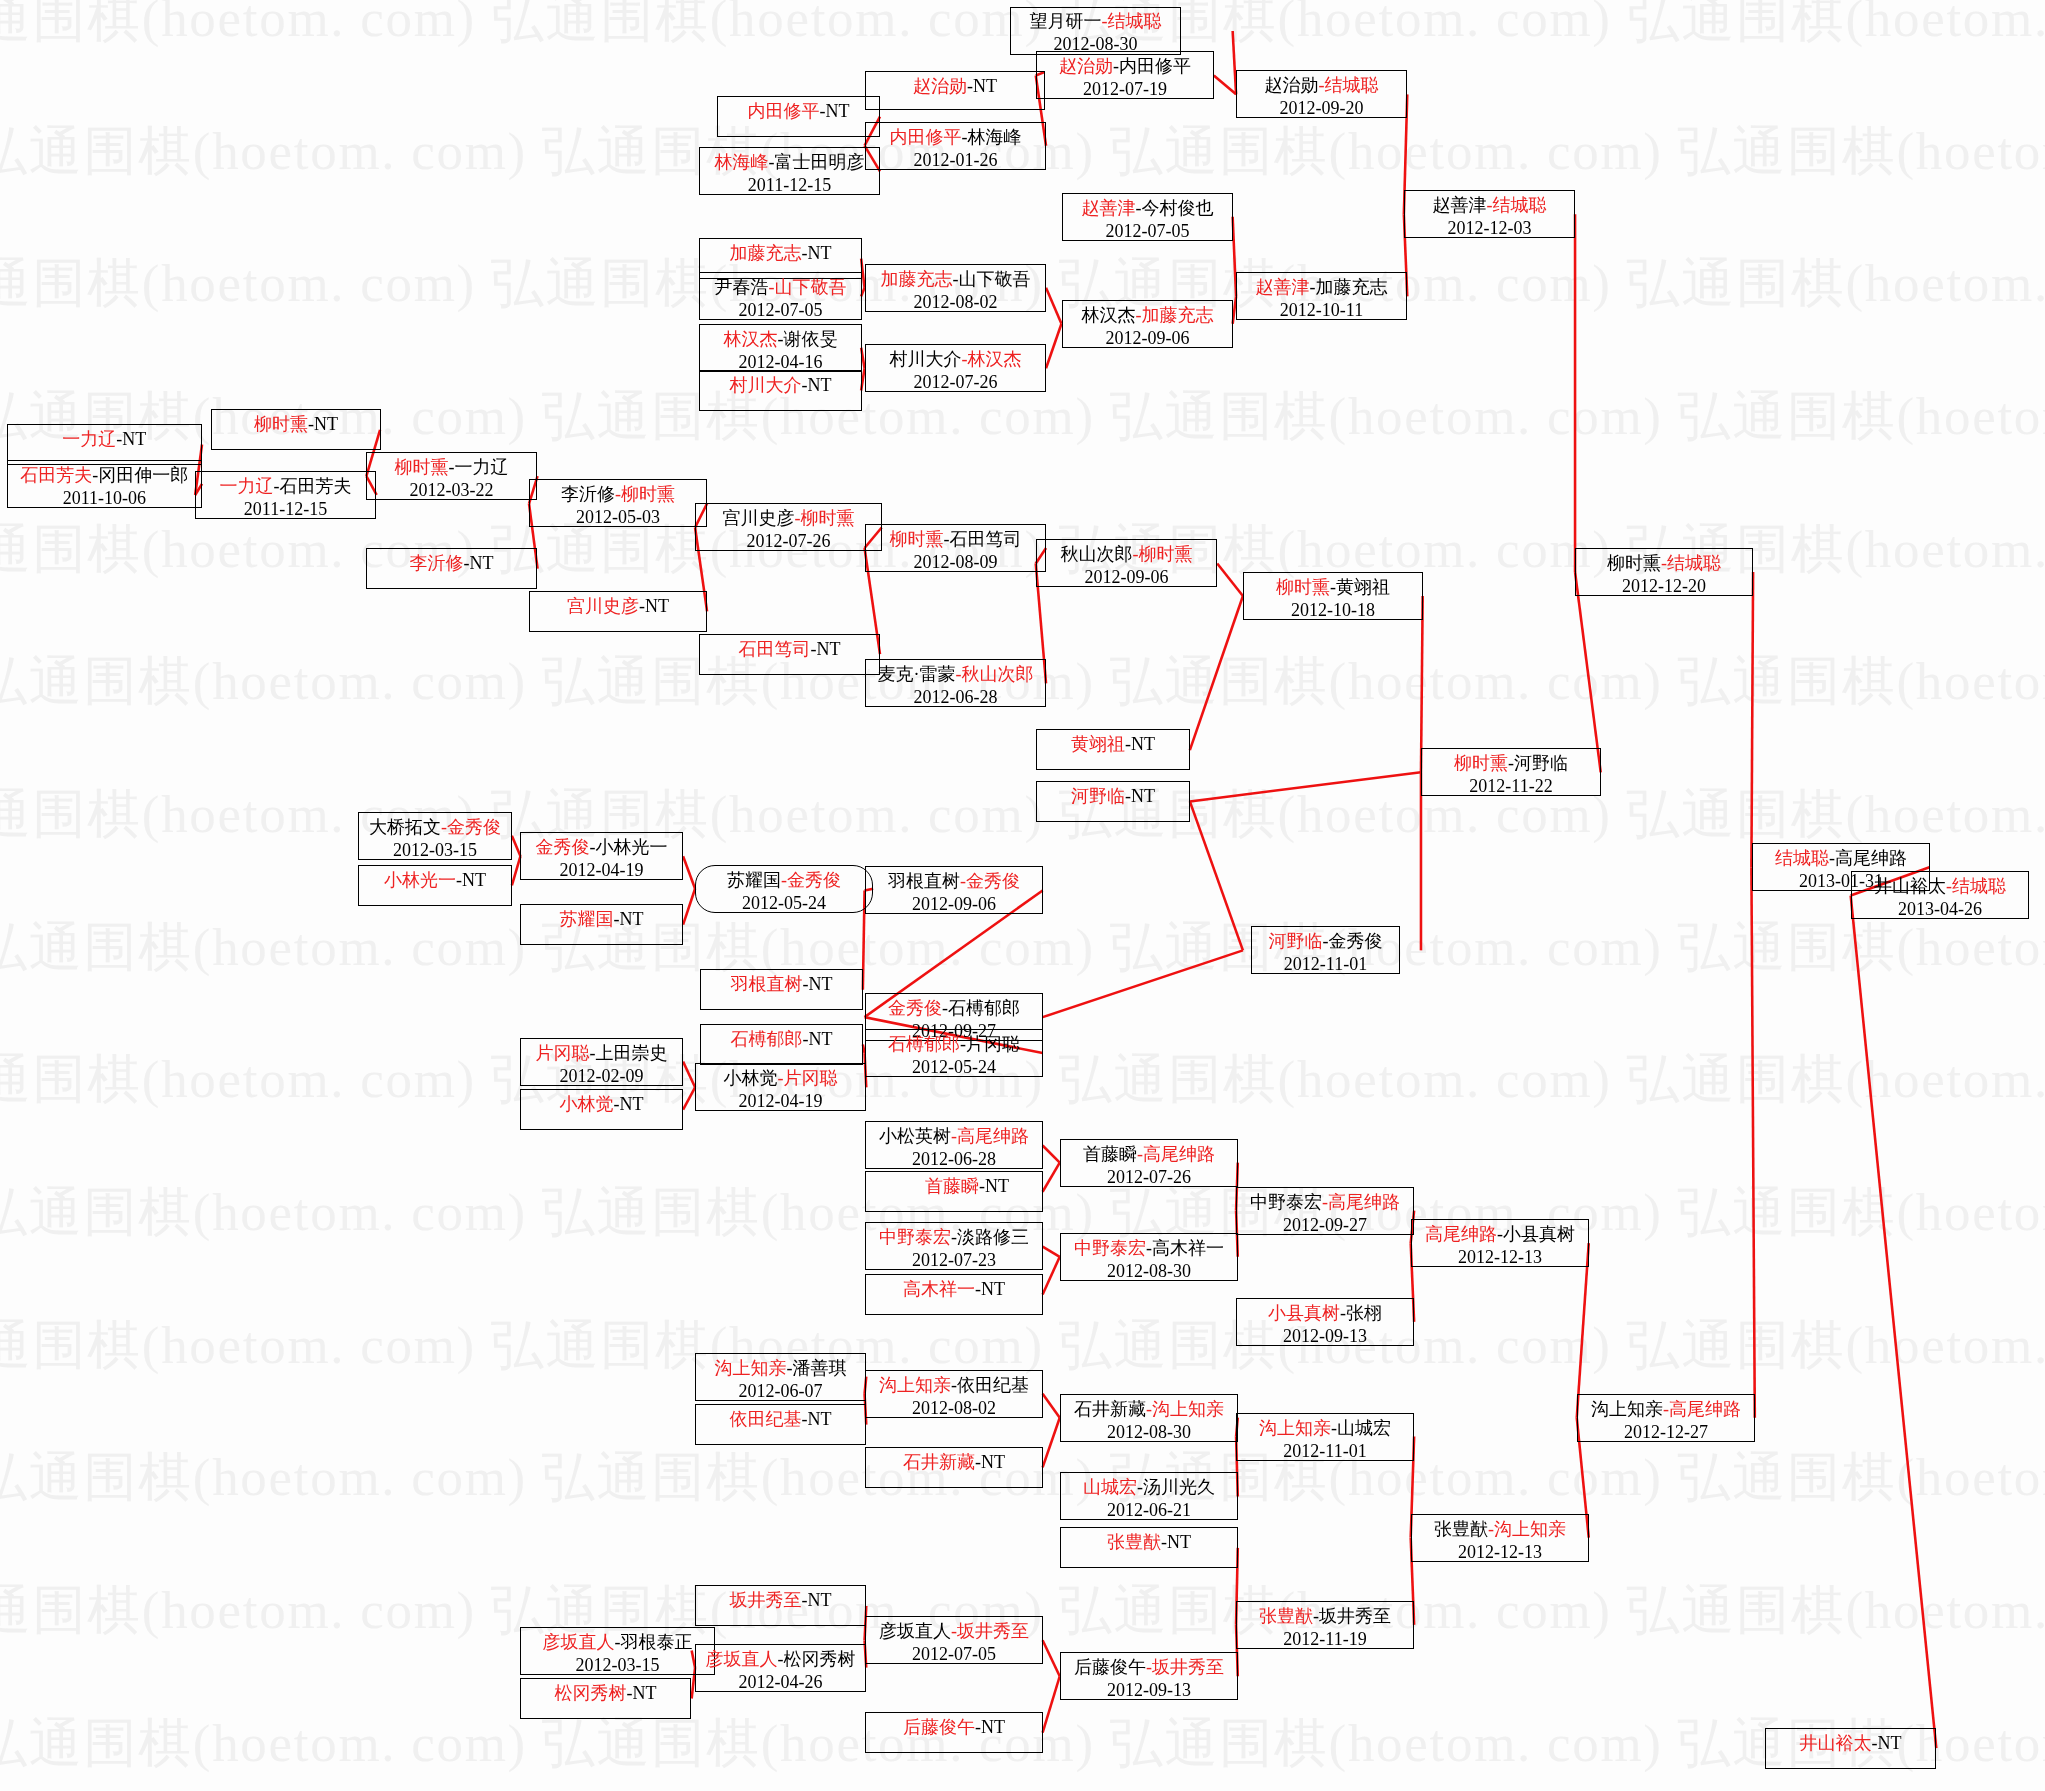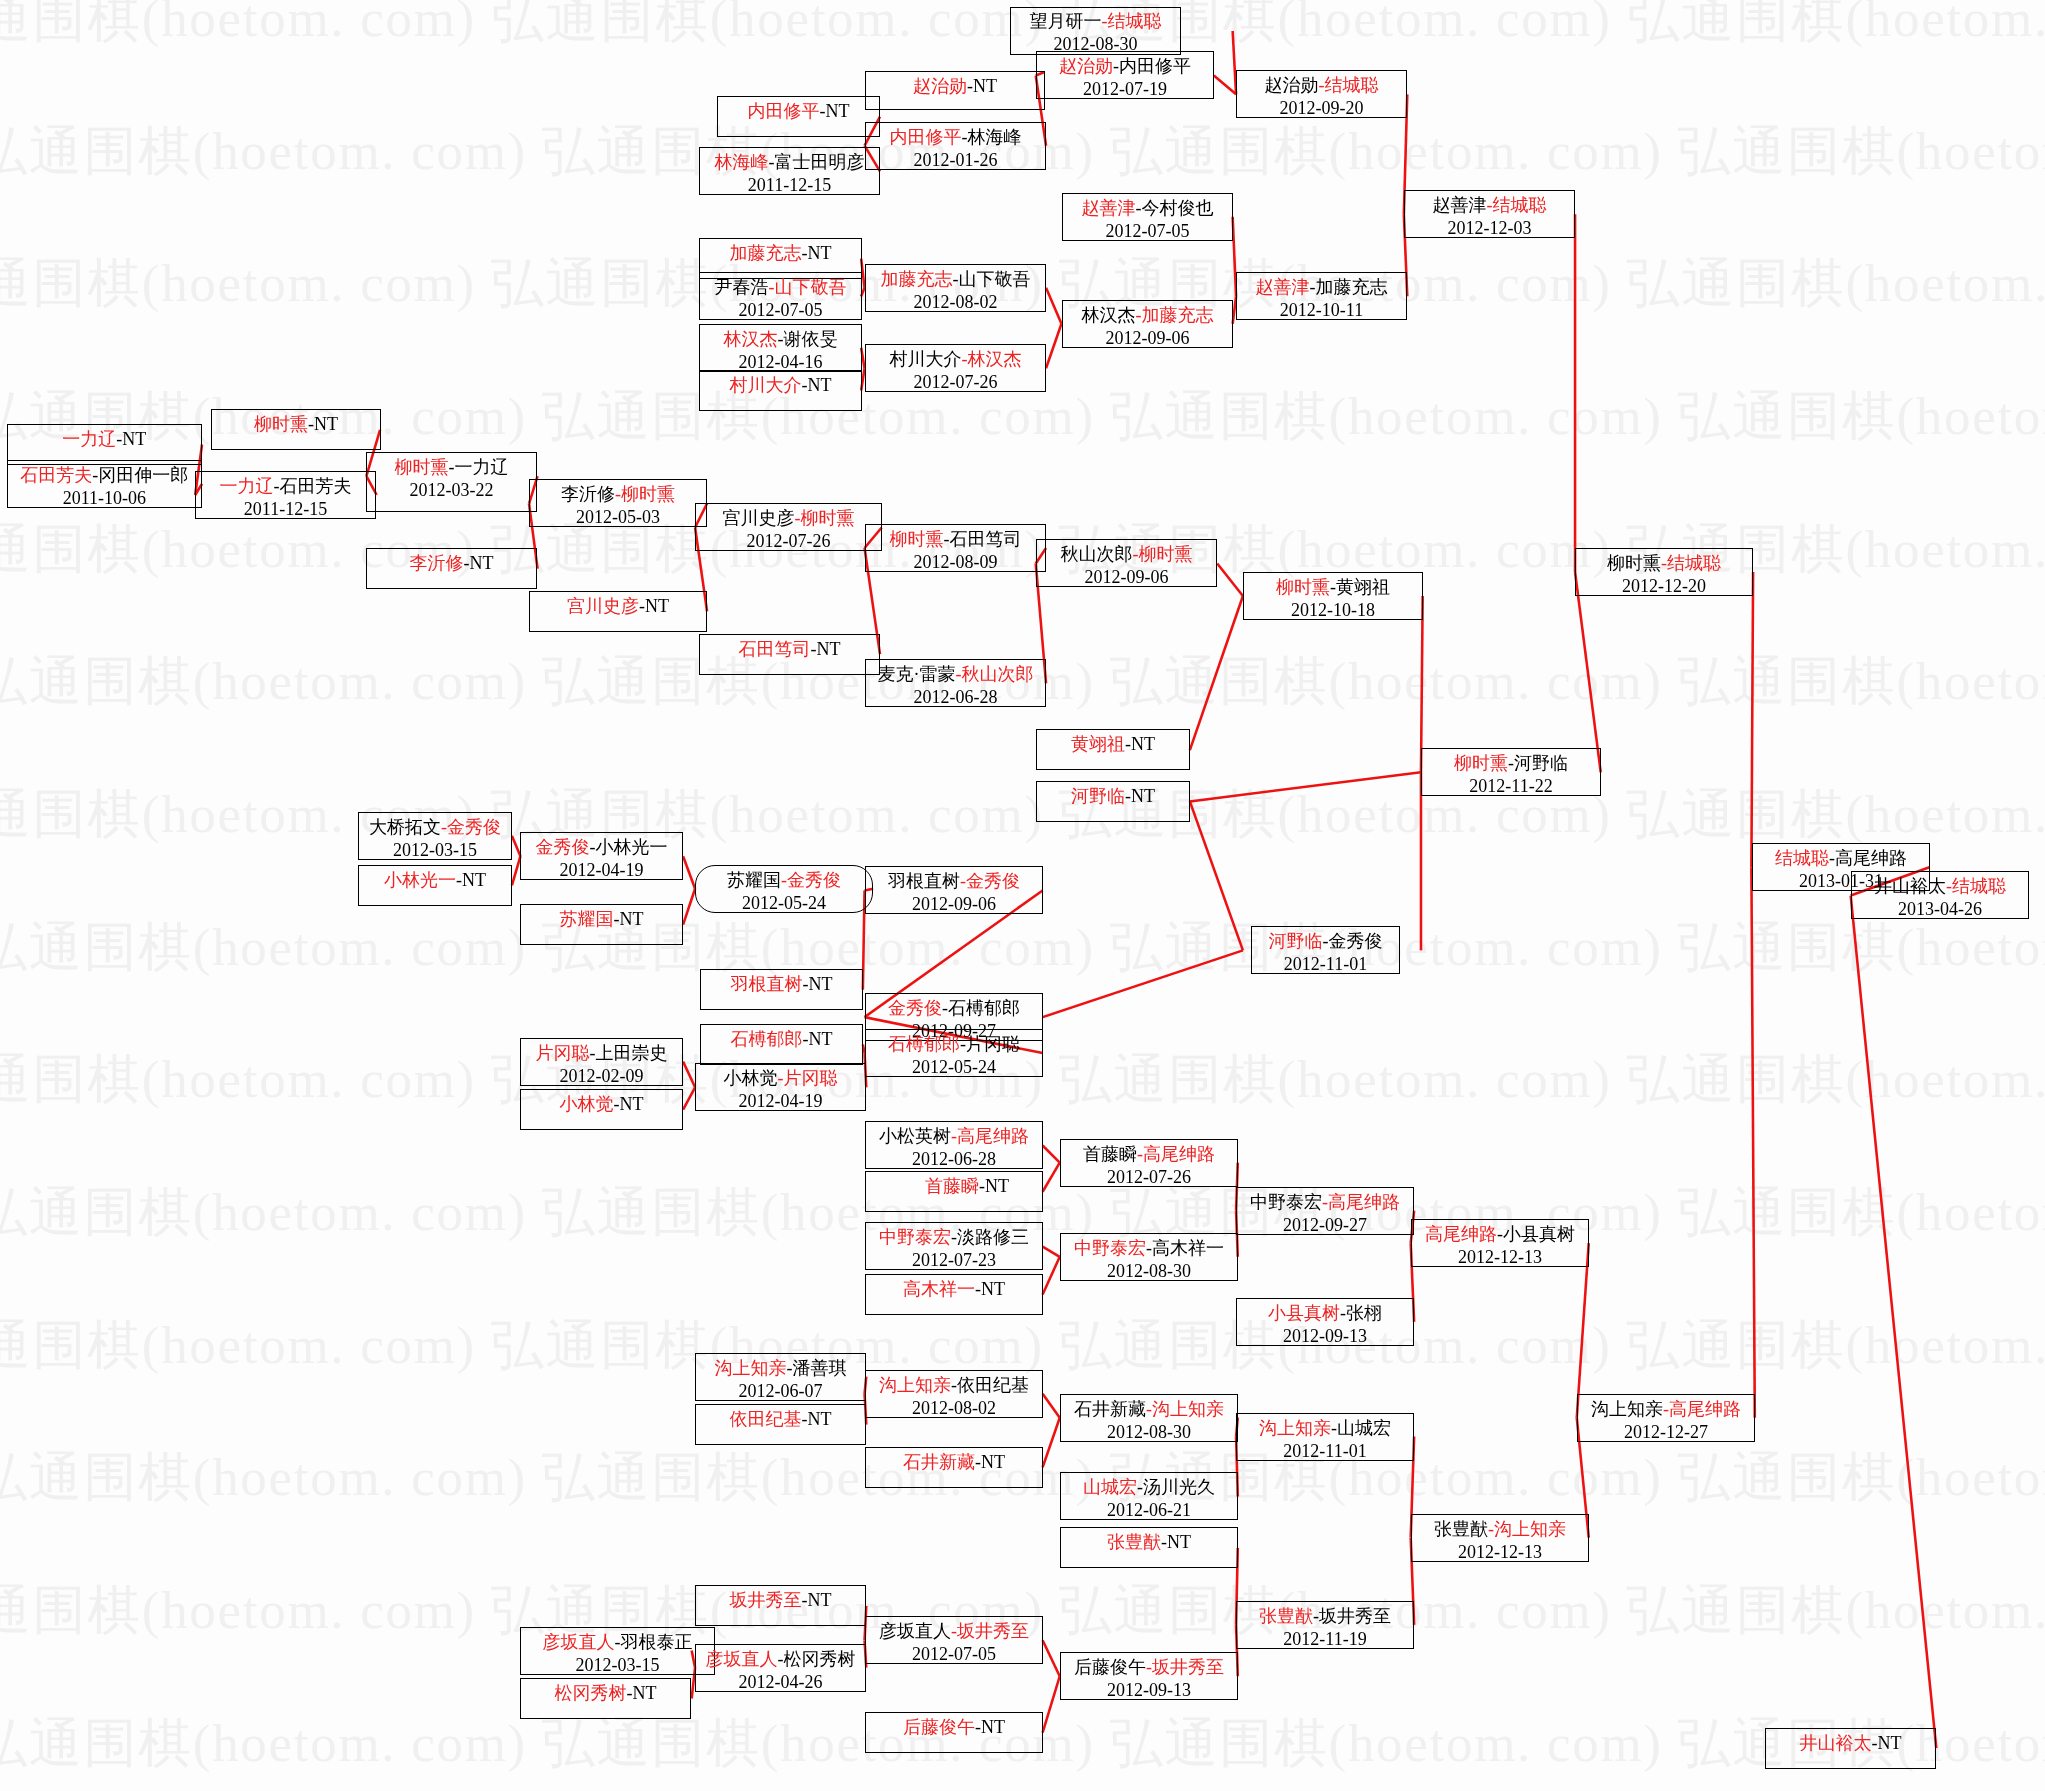--- a/index.html
+++ b/index.html
@@ -148,21 +148,21 @@
       <span class="ttl"><span class="win">石田芳夫</span><span class="lose">-冈田伸一郎</span></span>
       <span class="dt">2011-10-06</span>
     </div>
     <div class="node" style="left: 211px; top: 409px; width: 170px; height: 41px; border-color: rgb(0, 0, 0);">
       <span class="ttl"><span class="win">柳时熏</span><span class="lose">-NT</span></span>
     </div>
     <div class="node" style="left: 195px; top: 471px; width: 181px; height: 48px; border-color: rgb(0, 0, 0);">
       <span class="ttl"><span class="win">一力辽</span><span class="lose">-石田芳夫</span></span>
       <span class="dt">2011-12-15</span>
     </div>
-    <div class="node" style="left: 366px; top: 452px; width: 171px; height: 60px; border-color: rgb(0, 0, 0);">
+    <div class="node" style="left: 366px; top: 452px; width: 171px; height: 48px; border-color: rgb(0, 0, 0);">
       <span class="ttl"><span class="win">柳时熏</span><span class="lose">-一力辽</span></span>
       <span class="dt">2012-03-22</span>
     </div>
     <div class="node" style="left: 366px; top: 548px; width: 171px; height: 41px; border-color: rgb(0, 0, 0);">
       <span class="ttl"><span class="win">李沂修</span><span class="lose">-NT</span></span>
     </div>
     <div class="node" style="left: 529px; top: 479px; width: 178px; height: 48px; border-color: rgb(0, 0, 0);">
       <span class="ttl"><span class="lose">李沂修</span><span class="win">-柳时熏</span></span>
       <span class="dt">2012-05-03</span>
     </div>

